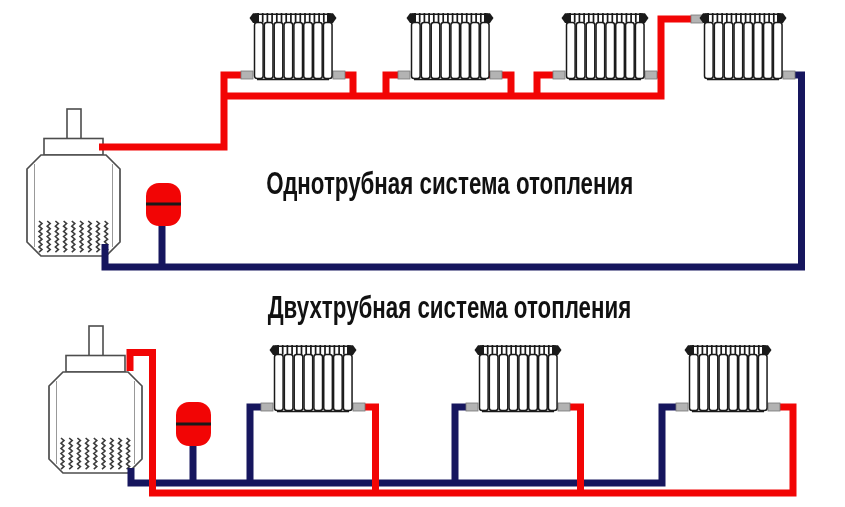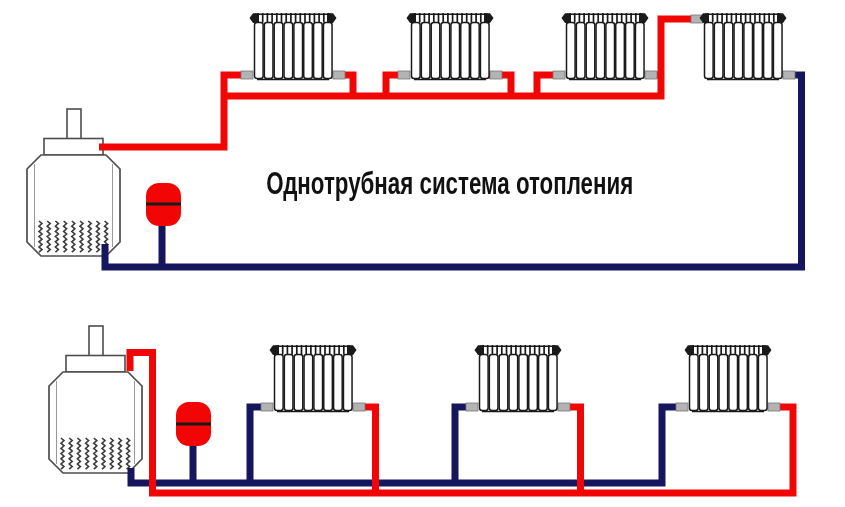--- a/index.html
+++ b/index.html
@@ -94,14 +94,17 @@
       </g>
       <use href="#radsym" x="273" y="344"></use>
       <use href="#radsym" x="478" y="344"></use>
       <use href="#radsym" x="688" y="344"></use>
     </g>
   </svg>
 
   <div class="title" style="left:195px;top:160px;margin-top:8px;">
     <span>Однотрубная система отопления</span>
   </div>
+  <div class="title" style="left:197px;top:292px;">
+    <span>Двухтрубная система отопления</span>
+  </div>
 
 </div>
 
 </body></html>

